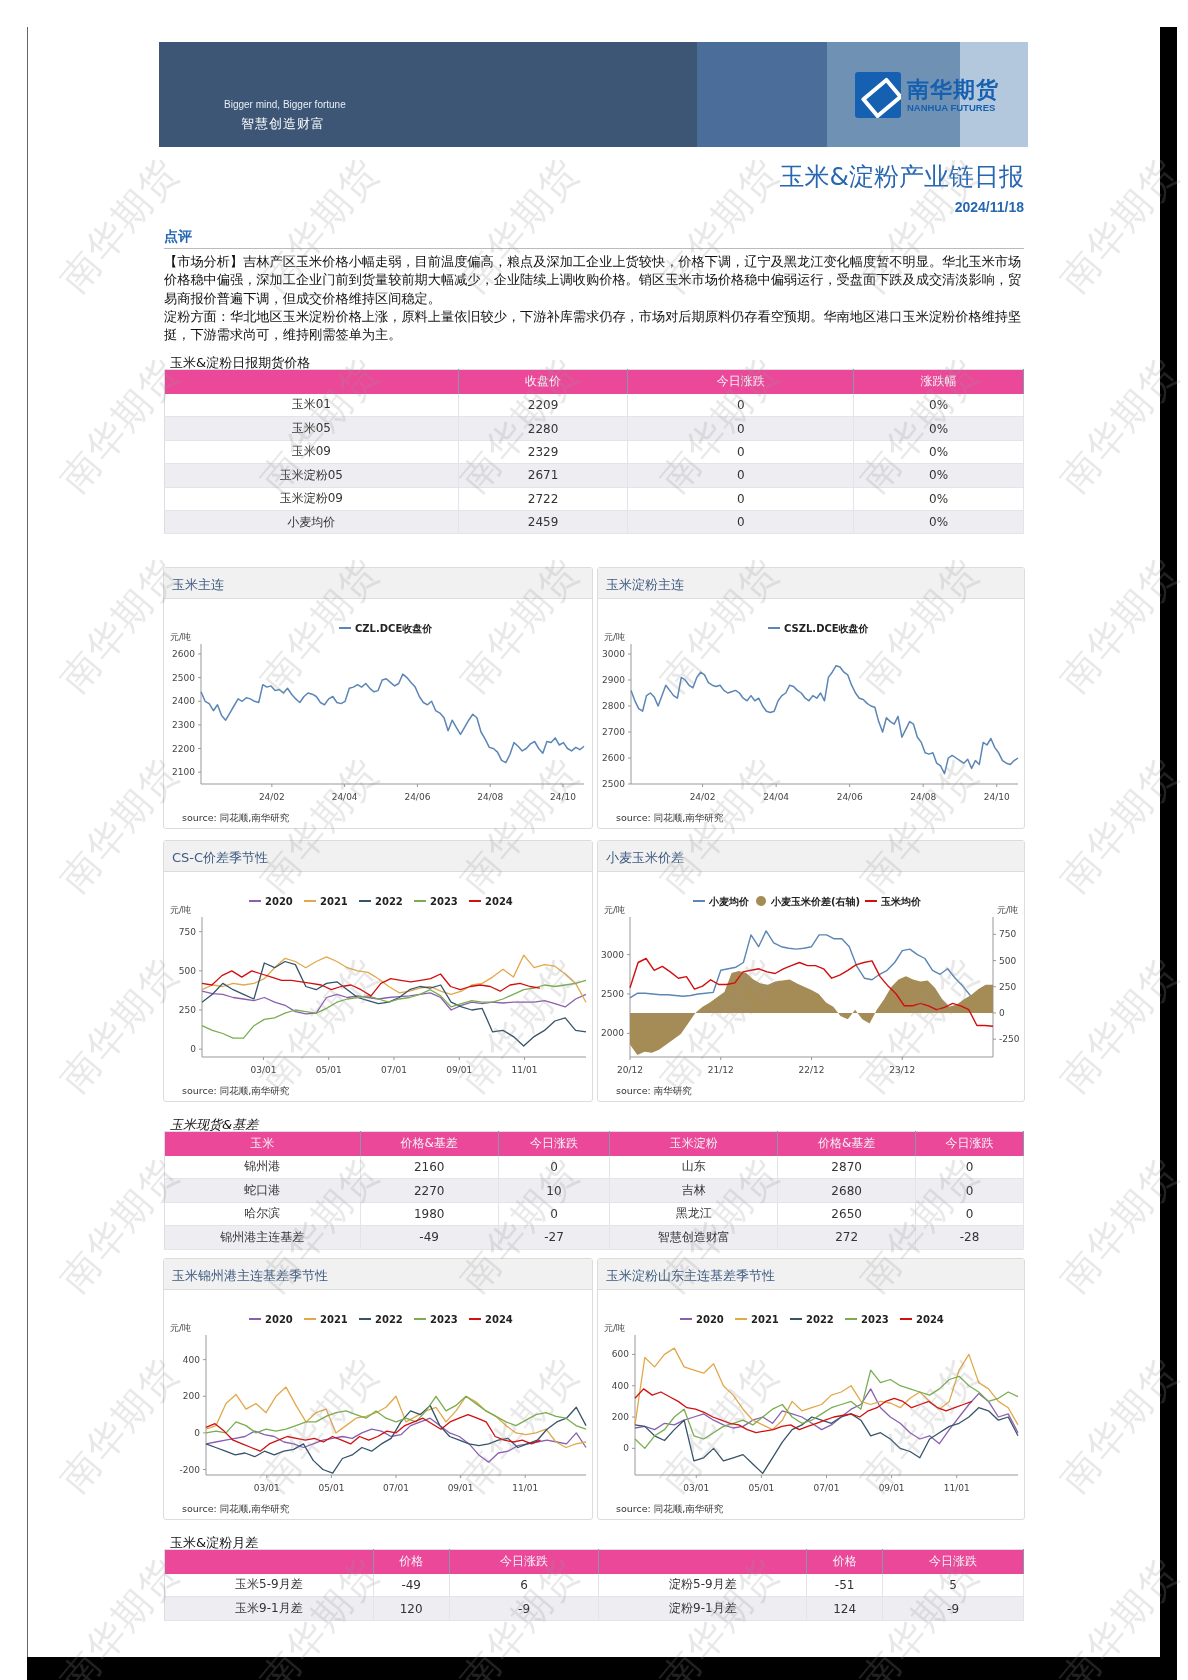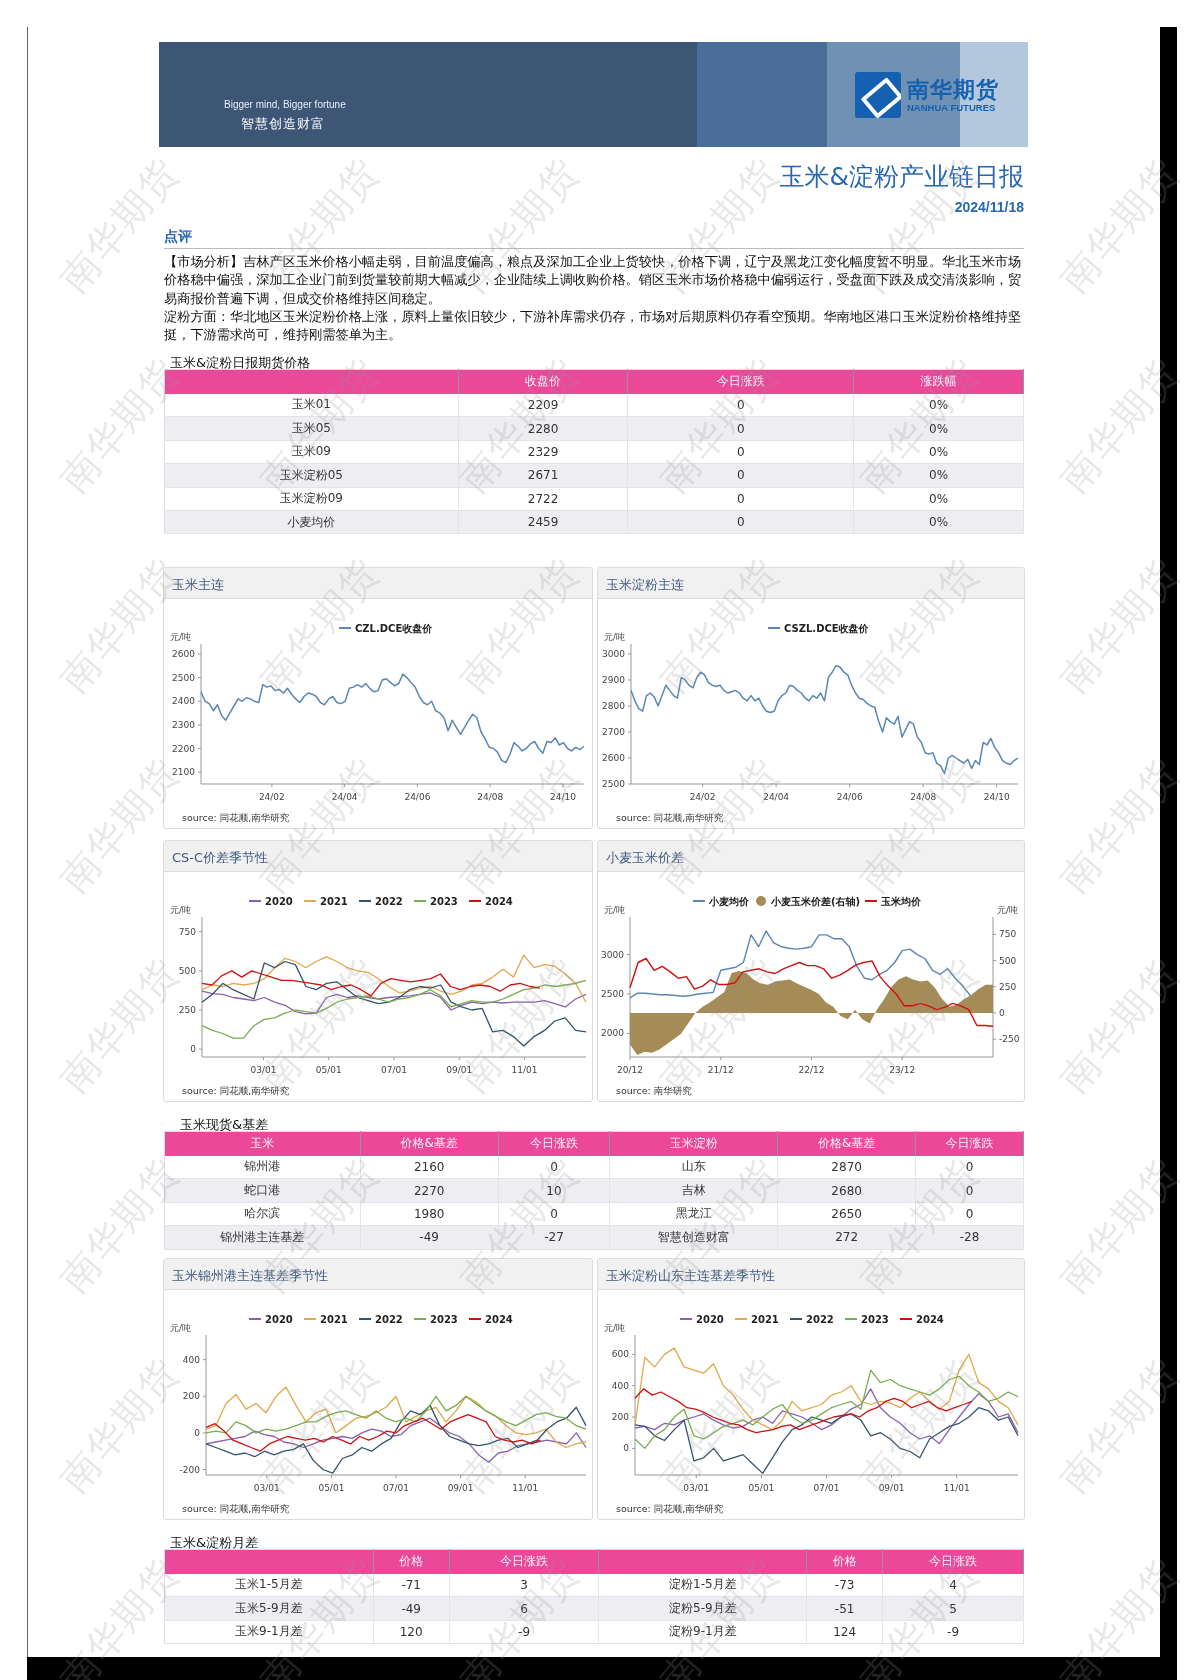--- a/index.html
+++ b/index.html
@@ -284,21 +284,21 @@
       <line x1="95" y1="29" x2="107" y2="29" stroke="#5b86b5" stroke-width="2"></line>
       <text x="111" y="33" class="leg">小麦均价</text>
       <circle cx="163" cy="29" r="5" fill="#a58b55"></circle>
       <text x="173" y="33" class="leg">小麦玉米价差(右轴)</text>
       <line x1="267" y1="29" x2="279" y2="29" stroke="#d10f0f" stroke-width="2"></line>
       <text x="283" y="33" class="leg">玉米均价</text>
       <text x="18" y="222" class="src">source:  南华研究</text>
     </svg>
 </div>
 
-<div class="tbl-caption" style="left:180px; top:1116px;">玉米现货&amp;基差</div>
+<div class="tbl-caption" style="left:170px; top:1116px;font-style:italic;">玉米现货&amp;基差</div>
 <table class="data" style="left:164px; top:1131px; width:860px;">
   <colgroup>
       <col style="width:196px">
       <col style="width:138px">
       <col style="width:112px">
       <col style="width:168px">
       <col style="width:138px">
       <col style="width:108px">
     </colgroup>
   <thead>
@@ -446,28 +446,20 @@
       <tr>
     <th></th>
     <th>价格</th>
     <th>今日涨跌</th>
     <th></th>
     <th>价格</th>
     <th>今日涨跌</th>
   </tr>
     </thead>
   <tbody>
-      <tr>
-        <td>玉米1-5月差</td>
-        <td>-71</td>
-        <td>3</td>
-        <td>淀粉1-5月差</td>
-        <td>-73</td>
-        <td>4</td>
-      </tr>
       <tr>
         <td>玉米5-9月差</td>
         <td>-49</td>
         <td>6</td>
         <td>淀粉5-9月差</td>
         <td>-51</td>
         <td>5</td>
       </tr>
       <tr>
         <td>玉米9-1月差</td>

